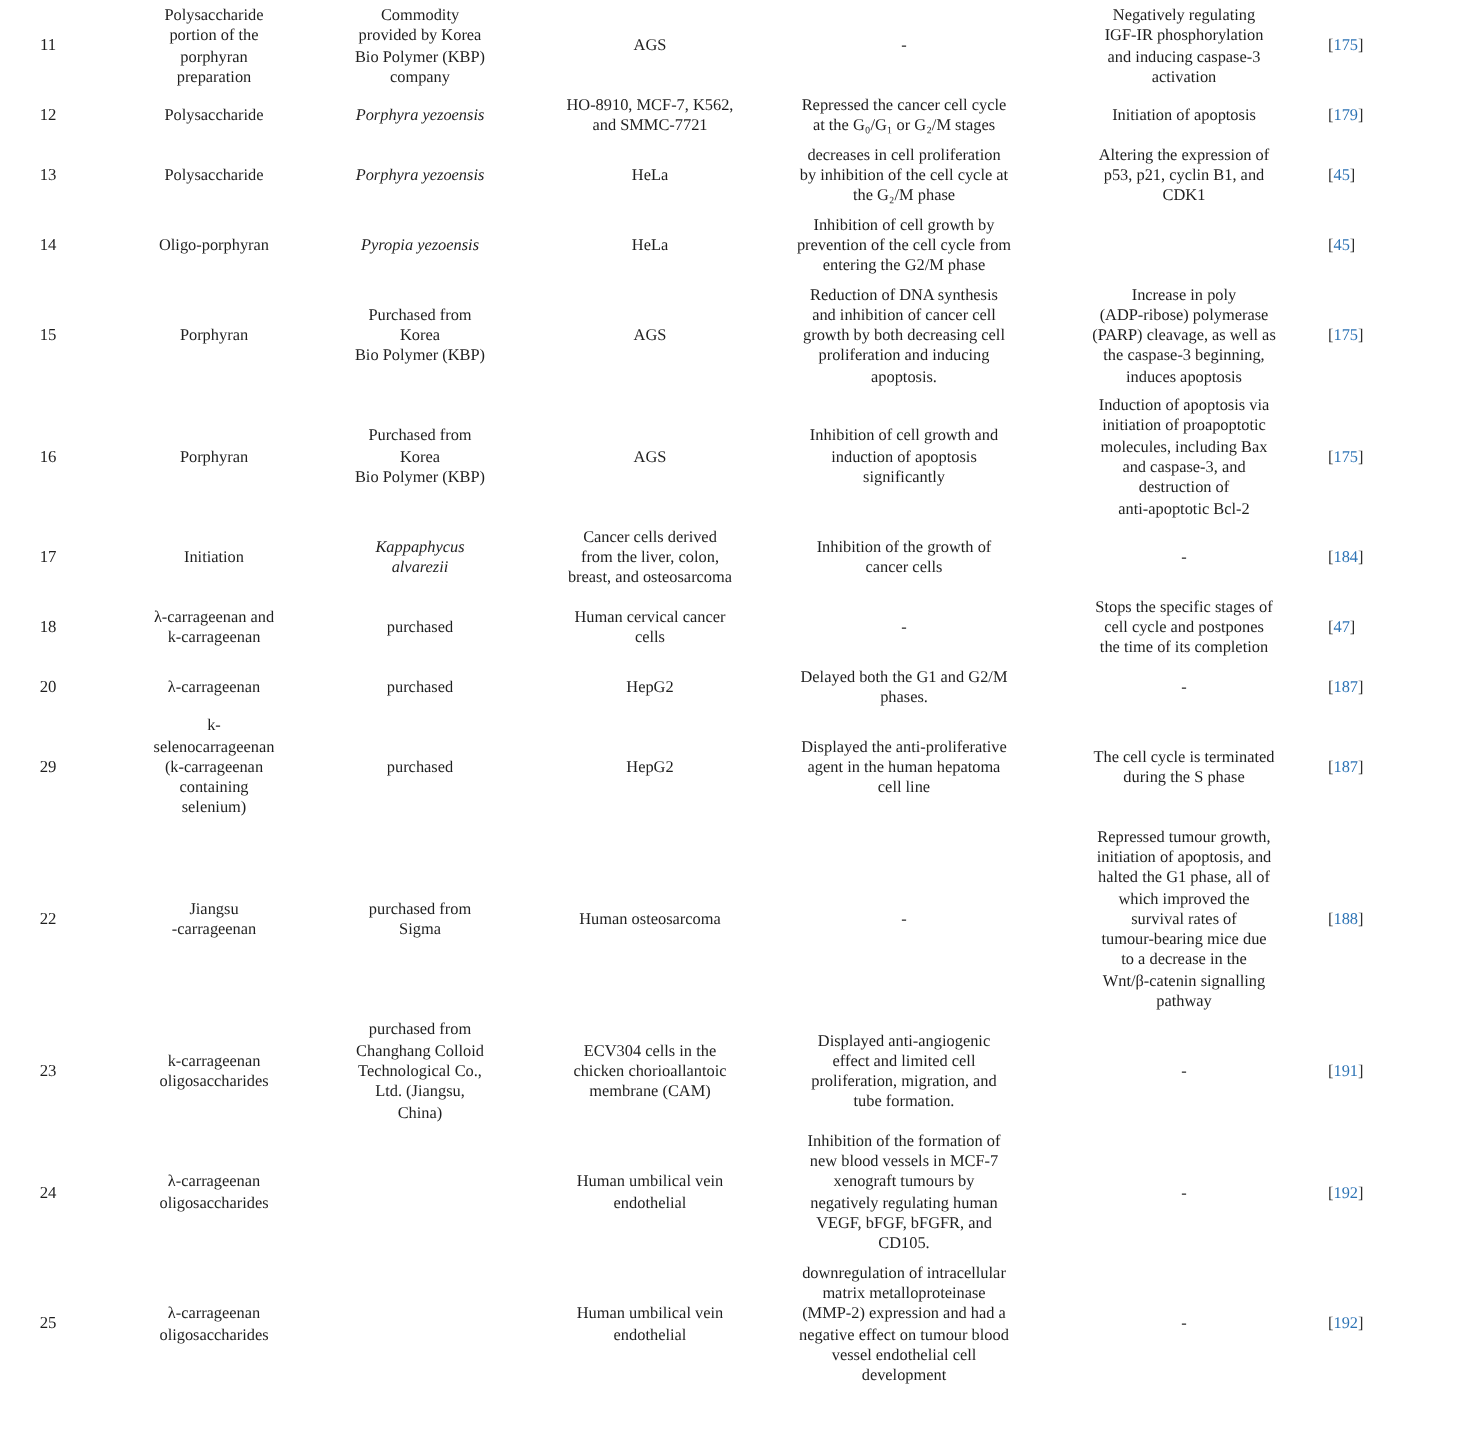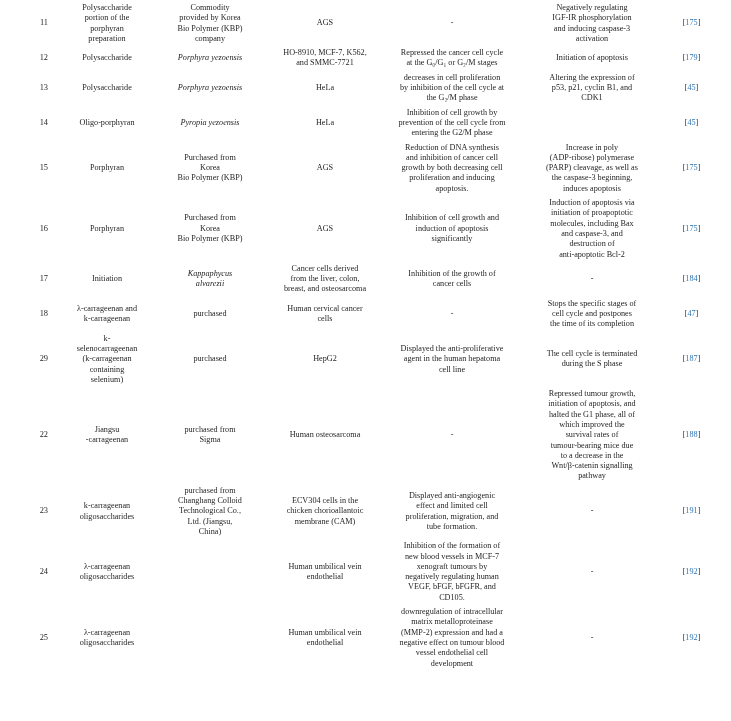--- a/index.html
+++ b/index.html
@@ -8,22 +8,22 @@
     font-family:"Liberation Serif","DejaVu Serif",serif;color:#1f1f1f;
     padding-top:1px;box-sizing:border-box;
   }
   table.data-table{
     border-collapse:collapse;table-layout:fixed;width:731px;
   }
   td{
     font-size:8.2px;line-height:10.3px;text-align:center;vertical-align:middle;
     padding:2px 0;white-space:pre;overflow:visible;
   }
-  td.c-no{text-align:right;font-size:8.4px;}
-  td.c-ref{text-align:center;padding-right:12px;}
+  td.c-no{text-align:center;font-size:8.4px;}
+  td.c-ref{text-align:left;padding-right:12px;}
   td.c-source{padding-right:12px;}
   .italic{font-style:italic;text-align:center;}
   .cite .cite-num{color:#2e74b5;}
   .cite .bracket{color:#2b2b2b;}
 </style>
 </head>
 <body>
 
 <div class="page">
   <table class="data-table">
@@ -147,20 +147,30 @@
     <td class="c-source">purchased</td>
     <td class="c-cellline">Human cervical cancer
 cells</td>
     <td class="c-effect">-</td>
     <td class="c-mech">Stops the specific stages of
 cell cycle and postpones
 the time of its completion</td>
     <td class="c-ref"><span class="cite"><span class="bracket">[</span><span class="cite-num">47</span><span class="bracket">]</span></span></td>
   </tr>
         <tr>
+    <td class="c-no">20</td>
+    <td class="c-name">λ-carrageenan</td>
+    <td class="c-source">purchased</td>
+    <td class="c-cellline">HepG2</td>
+    <td class="c-effect">Delayed both the G1 and G2/M
+phases.</td>
+    <td class="c-mech">-</td>
+    <td class="c-ref"><span class="cite"><span class="bracket">[</span><span class="cite-num">187</span><span class="bracket">]</span></span></td>
+  </tr>
+        <tr>
     <td class="c-no">29</td>
     <td class="c-name">k-
 selenocarrageenan
 (k-carrageenan
 containing
 selenium)</td>
     <td class="c-source">purchased</td>
     <td class="c-cellline">HepG2</td>
     <td class="c-effect">Displayed the anti-proliferative
 agent in the human hepatoma

